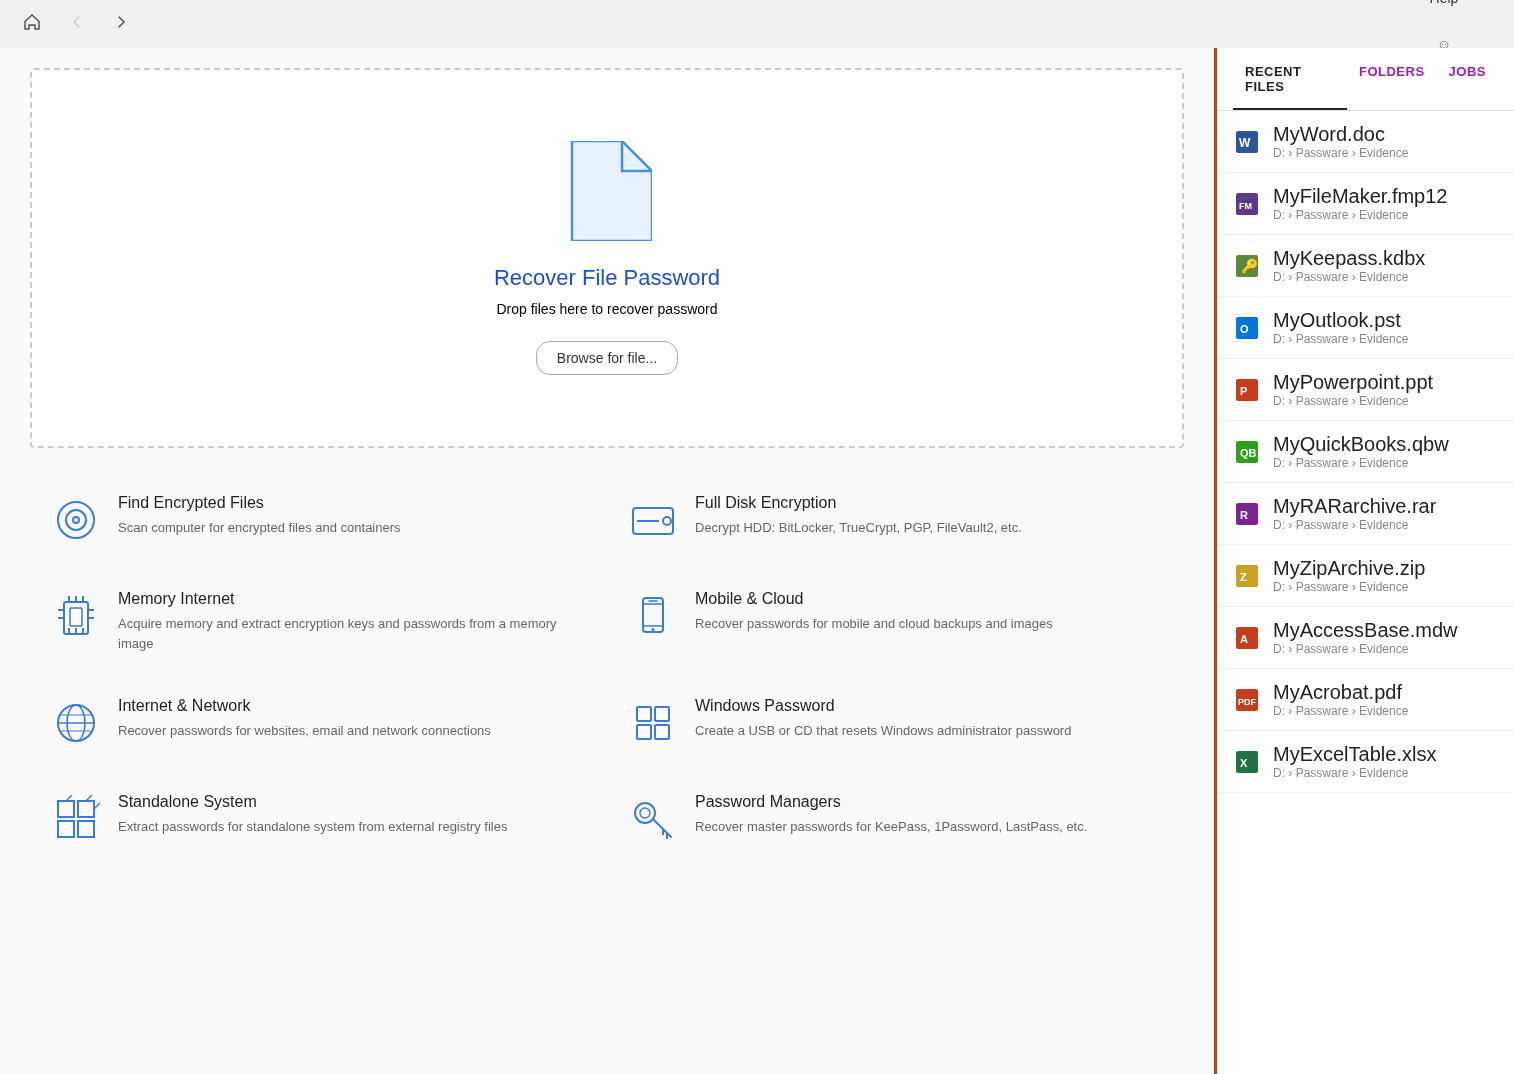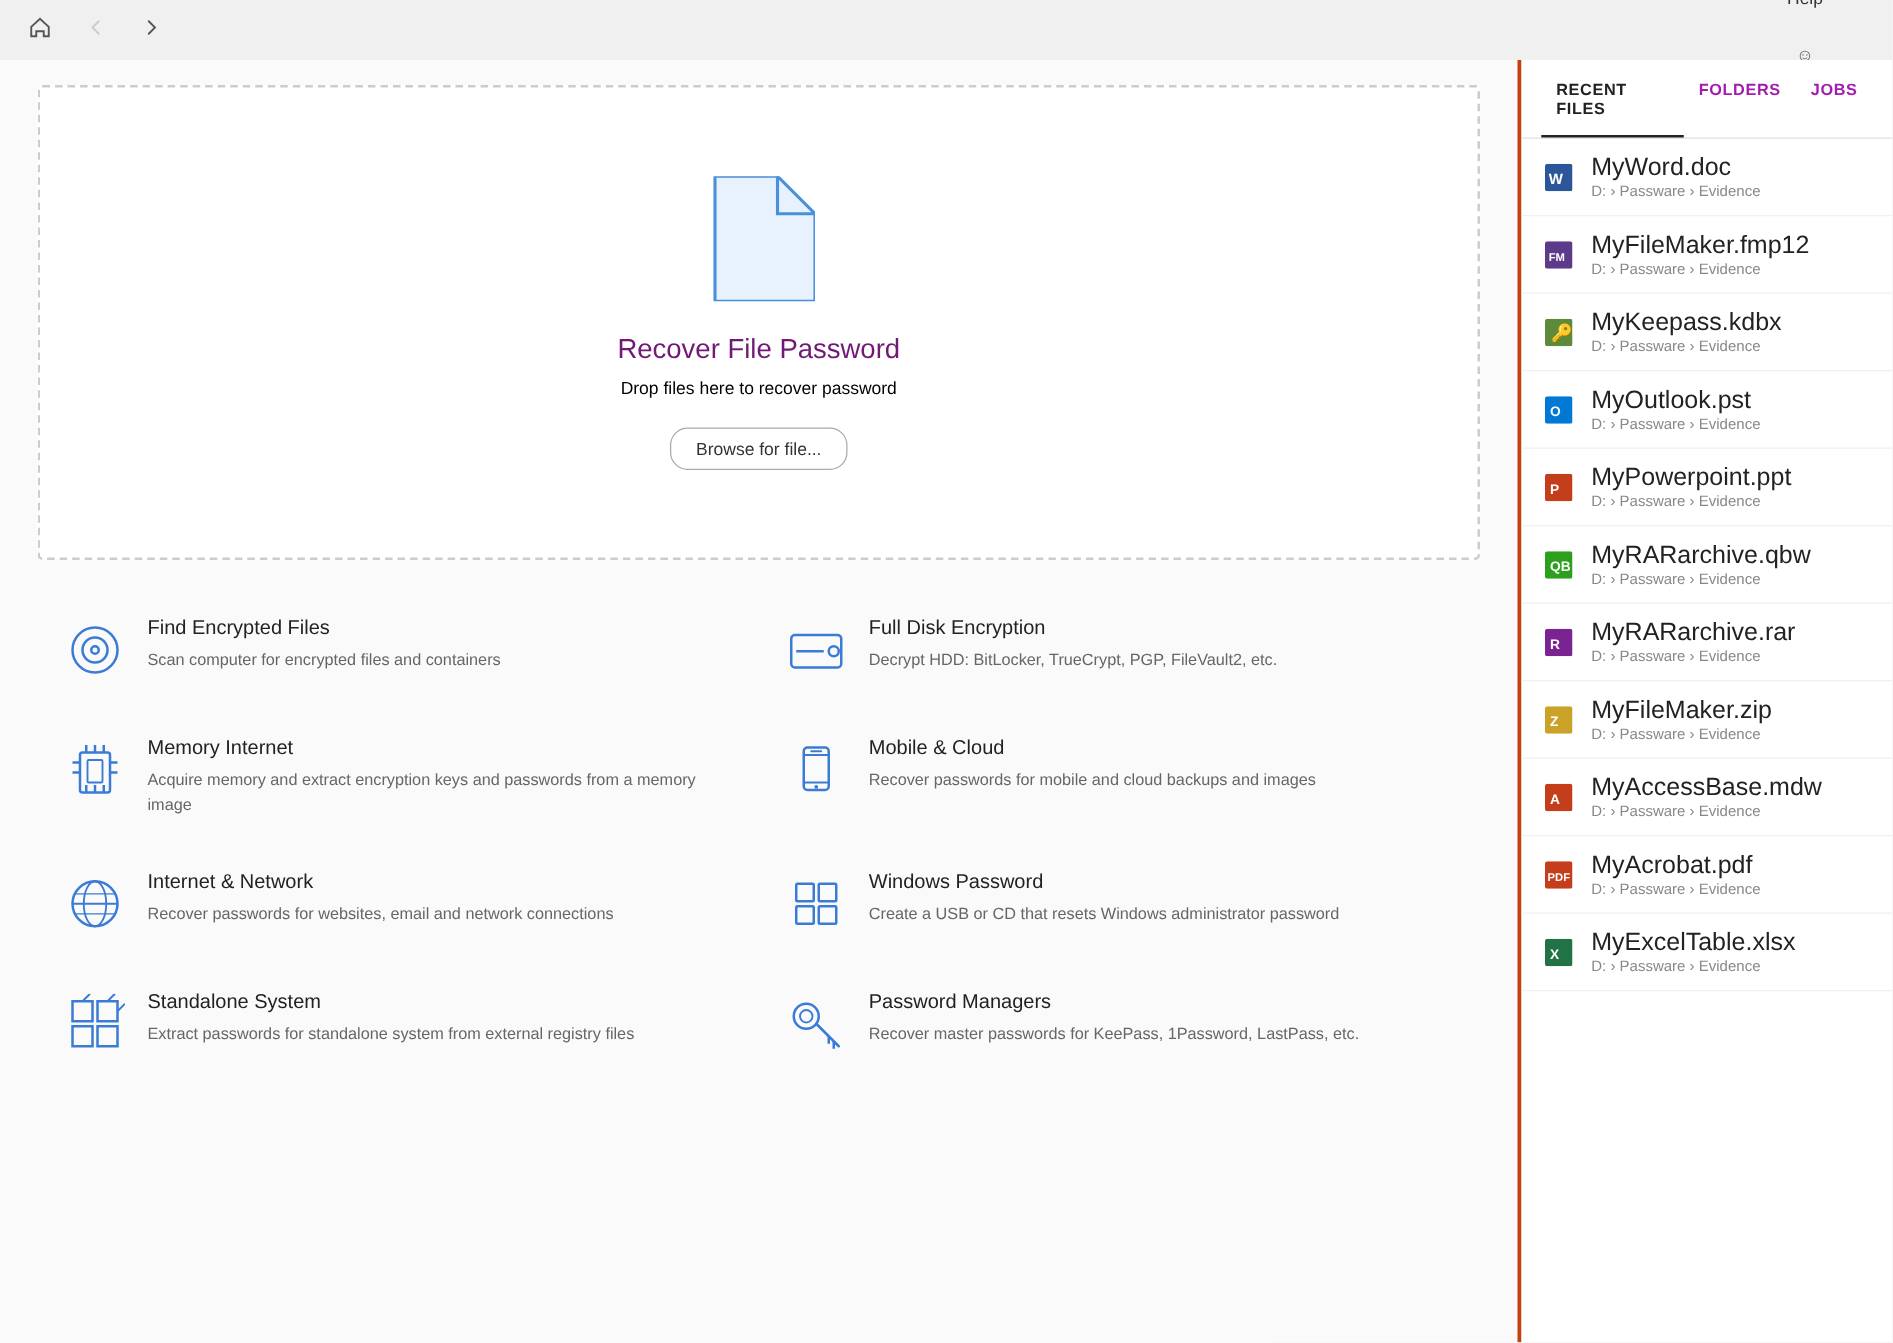--- a/index.html
+++ b/index.html
@@ -95,21 +95,21 @@
       padding: 50px 20px 50px;
       min-height: 380px;
       background: #fff;
     }
     .file-icon-svg {
       margin-bottom: 20px;
     }
     .drop-zone-title {
       font-size: 22px;
       font-weight: 400;
-      color: #701a75;
+      color: #1d4ed8;
       margin-bottom: 10px;
     }
     .drop-zone-subtitle {
       font-size: 14px;
       color: #000000;
       margin-bottom: 24px;
     }
     .browse-btn {
       border: 1px solid #aaa;
       background: #fff;
@@ -462,21 +462,21 @@
     </div>
   </div>
         <div class="sidebar-item">
     <div class="sidebar-item-icon">
             <svg width="22" height="22" viewBox="0 0 22 22">
               <rect width="22" height="22" rx="2" fill="#2ca01c"></rect>
               <text x="4" y="16" fill="white" font-size="11" font-weight="bold" font-family="Arial">QB</text>
             </svg>
           </div>
     <div class="sidebar-item-info">
-      <div class="sidebar-item-name">MyRARarchive.qbw</div>
+      <div class="sidebar-item-name">MyQuickBooks.qbw</div>
       <div class="sidebar-item-path">D: › Passware › Evidence</div>
     </div>
   </div>
         <div class="sidebar-item">
     <div class="sidebar-item-icon">
             <svg width="22" height="22" viewBox="0 0 22 22">
               <rect width="22" height="22" rx="2" fill="#7b2391"></rect>
               <text x="4" y="16" fill="white" font-size="11" font-weight="bold" font-family="Arial">R</text>
             </svg>
           </div>
@@ -486,21 +486,21 @@
     </div>
   </div>
         <div class="sidebar-item">
     <div class="sidebar-item-icon">
             <svg width="22" height="22" viewBox="0 0 22 22">
               <rect width="22" height="22" rx="2" fill="#c9a227"></rect>
               <text x="4" y="16" fill="white" font-size="11" font-weight="bold" font-family="Arial">Z</text>
             </svg>
           </div>
     <div class="sidebar-item-info">
-      <div class="sidebar-item-name">MyFileMaker.zip</div>
+      <div class="sidebar-item-name">MyZipArchive.zip</div>
       <div class="sidebar-item-path">D: › Passware › Evidence</div>
     </div>
   </div>
         <div class="sidebar-item">
     <div class="sidebar-item-icon">
             <svg width="22" height="22" viewBox="0 0 22 22">
               <rect width="22" height="22" rx="2" fill="#c43e1c"></rect>
               <text x="4" y="16" fill="white" font-size="11" font-weight="bold" font-family="Arial">A</text>
             </svg>
           </div>

